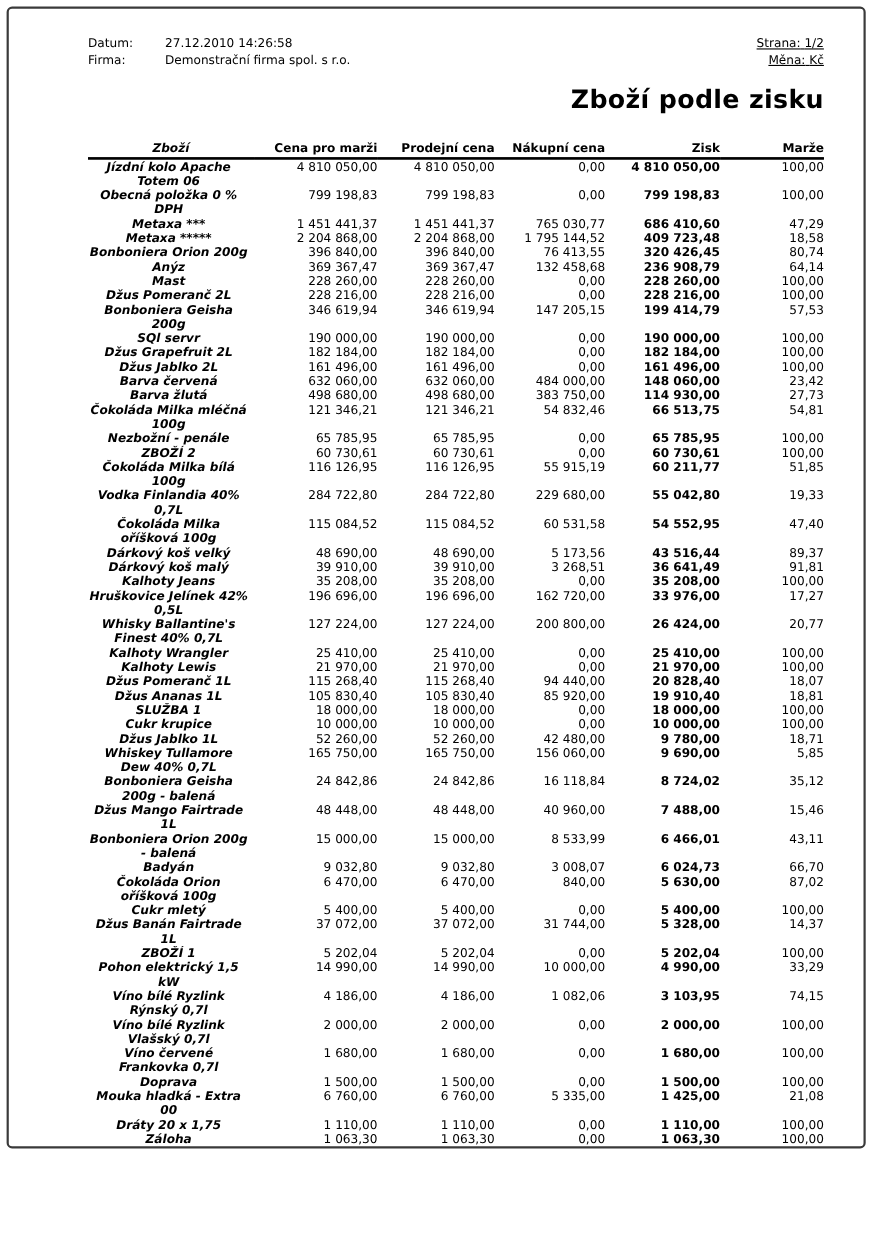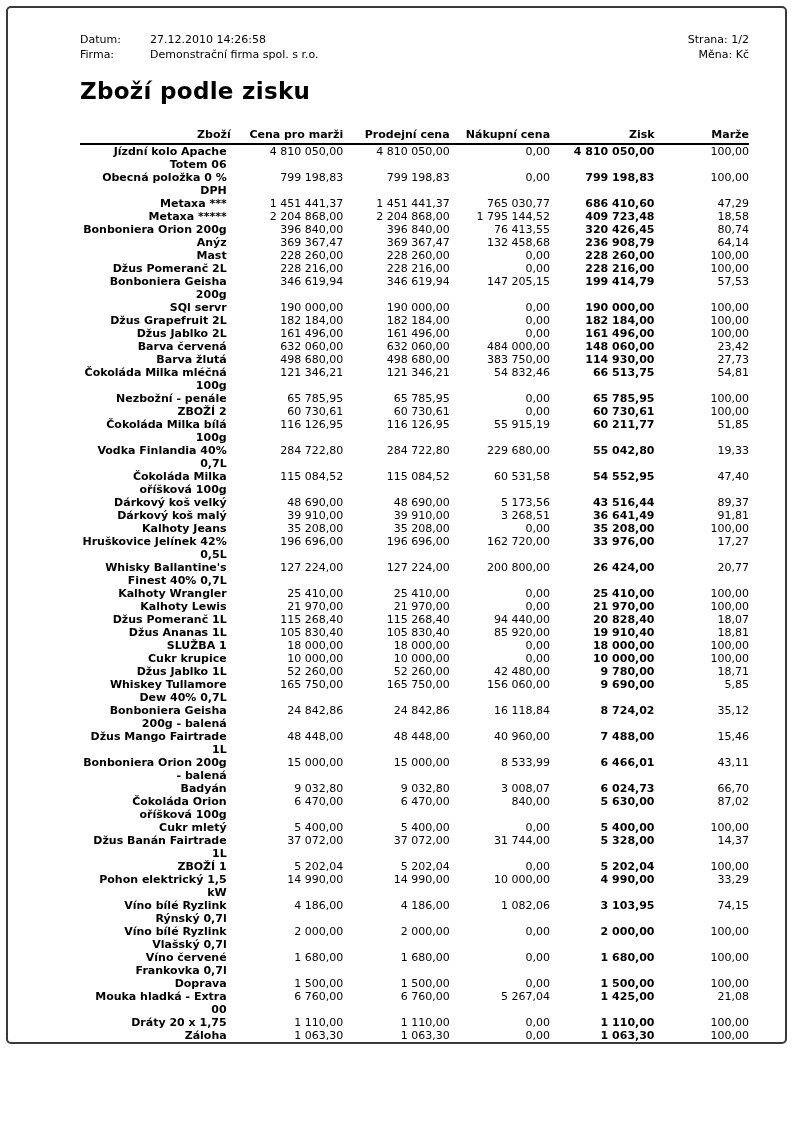--- a/index.html
+++ b/index.html
@@ -14,34 +14,34 @@
     width: 781px; height: 1038px;
     border: 2px solid #3a3a3a; border-radius: 5px;
     box-sizing: border-box; background: #ffffff; overflow: hidden;
   }
   .content { padding: 24px 36px 0 72px; }
   .meta {
     display: flex; justify-content: space-between;
     font-size: 11px; line-height: 15px;
   }
   .meta-grid { display: grid; grid-template-columns: 70px auto; }
-  .meta-right { text-align: right; }
+  .meta-right { text-align: right; text-decoration: underline; }
   .title {
-    text-align: left; font-size: 23px; font-weight: bold;
+    text-align: right; font-size: 23px; font-weight: bold;
     margin: 16px 0 0 0; letter-spacing: 0.3px;
   }
   table {
     width: 100%; border-collapse: collapse; table-layout: fixed;
     margin-top: 24px; font-size: 11px; line-height: 13px;
   }
   th {
     font-weight: bold; border-bottom: 2px solid #000;
     padding: 0 0 2px 0; vertical-align: bottom;
   }
-  .al { text-align: right; }
+  .al { text-align: center; font-style: italic; }
   .ar { text-align: right; white-space: nowrap; }
   td { vertical-align: top; padding: 0; }
   td.name { font-weight: bold; overflow: hidden; padding-right: 4px; }
   td.zisk { font-weight: bold; }
 </style>
 </head>
 <body>
 
 <div class="page">
   <div class="content">
@@ -452,21 +452,21 @@
             <td class="ar">1 500,00</td>
             <td class="ar">1 500,00</td>
             <td class="ar">0,00</td>
             <td class="ar zisk">1 500,00</td>
             <td class="ar">100,00</td>
           </tr>
           <tr>
             <td class="name al">Mouka hladká - Extra 00</td>
             <td class="ar">6 760,00</td>
             <td class="ar">6 760,00</td>
-            <td class="ar">5 267,04</td>
+            <td class="ar">5 335,00</td>
             <td class="ar zisk">1 425,00</td>
             <td class="ar">21,08</td>
           </tr>
           <tr>
             <td class="name al">Dráty 20 x 1,75</td>
             <td class="ar">1 110,00</td>
             <td class="ar">1 110,00</td>
             <td class="ar">0,00</td>
             <td class="ar zisk">1 110,00</td>
             <td class="ar">100,00</td>

